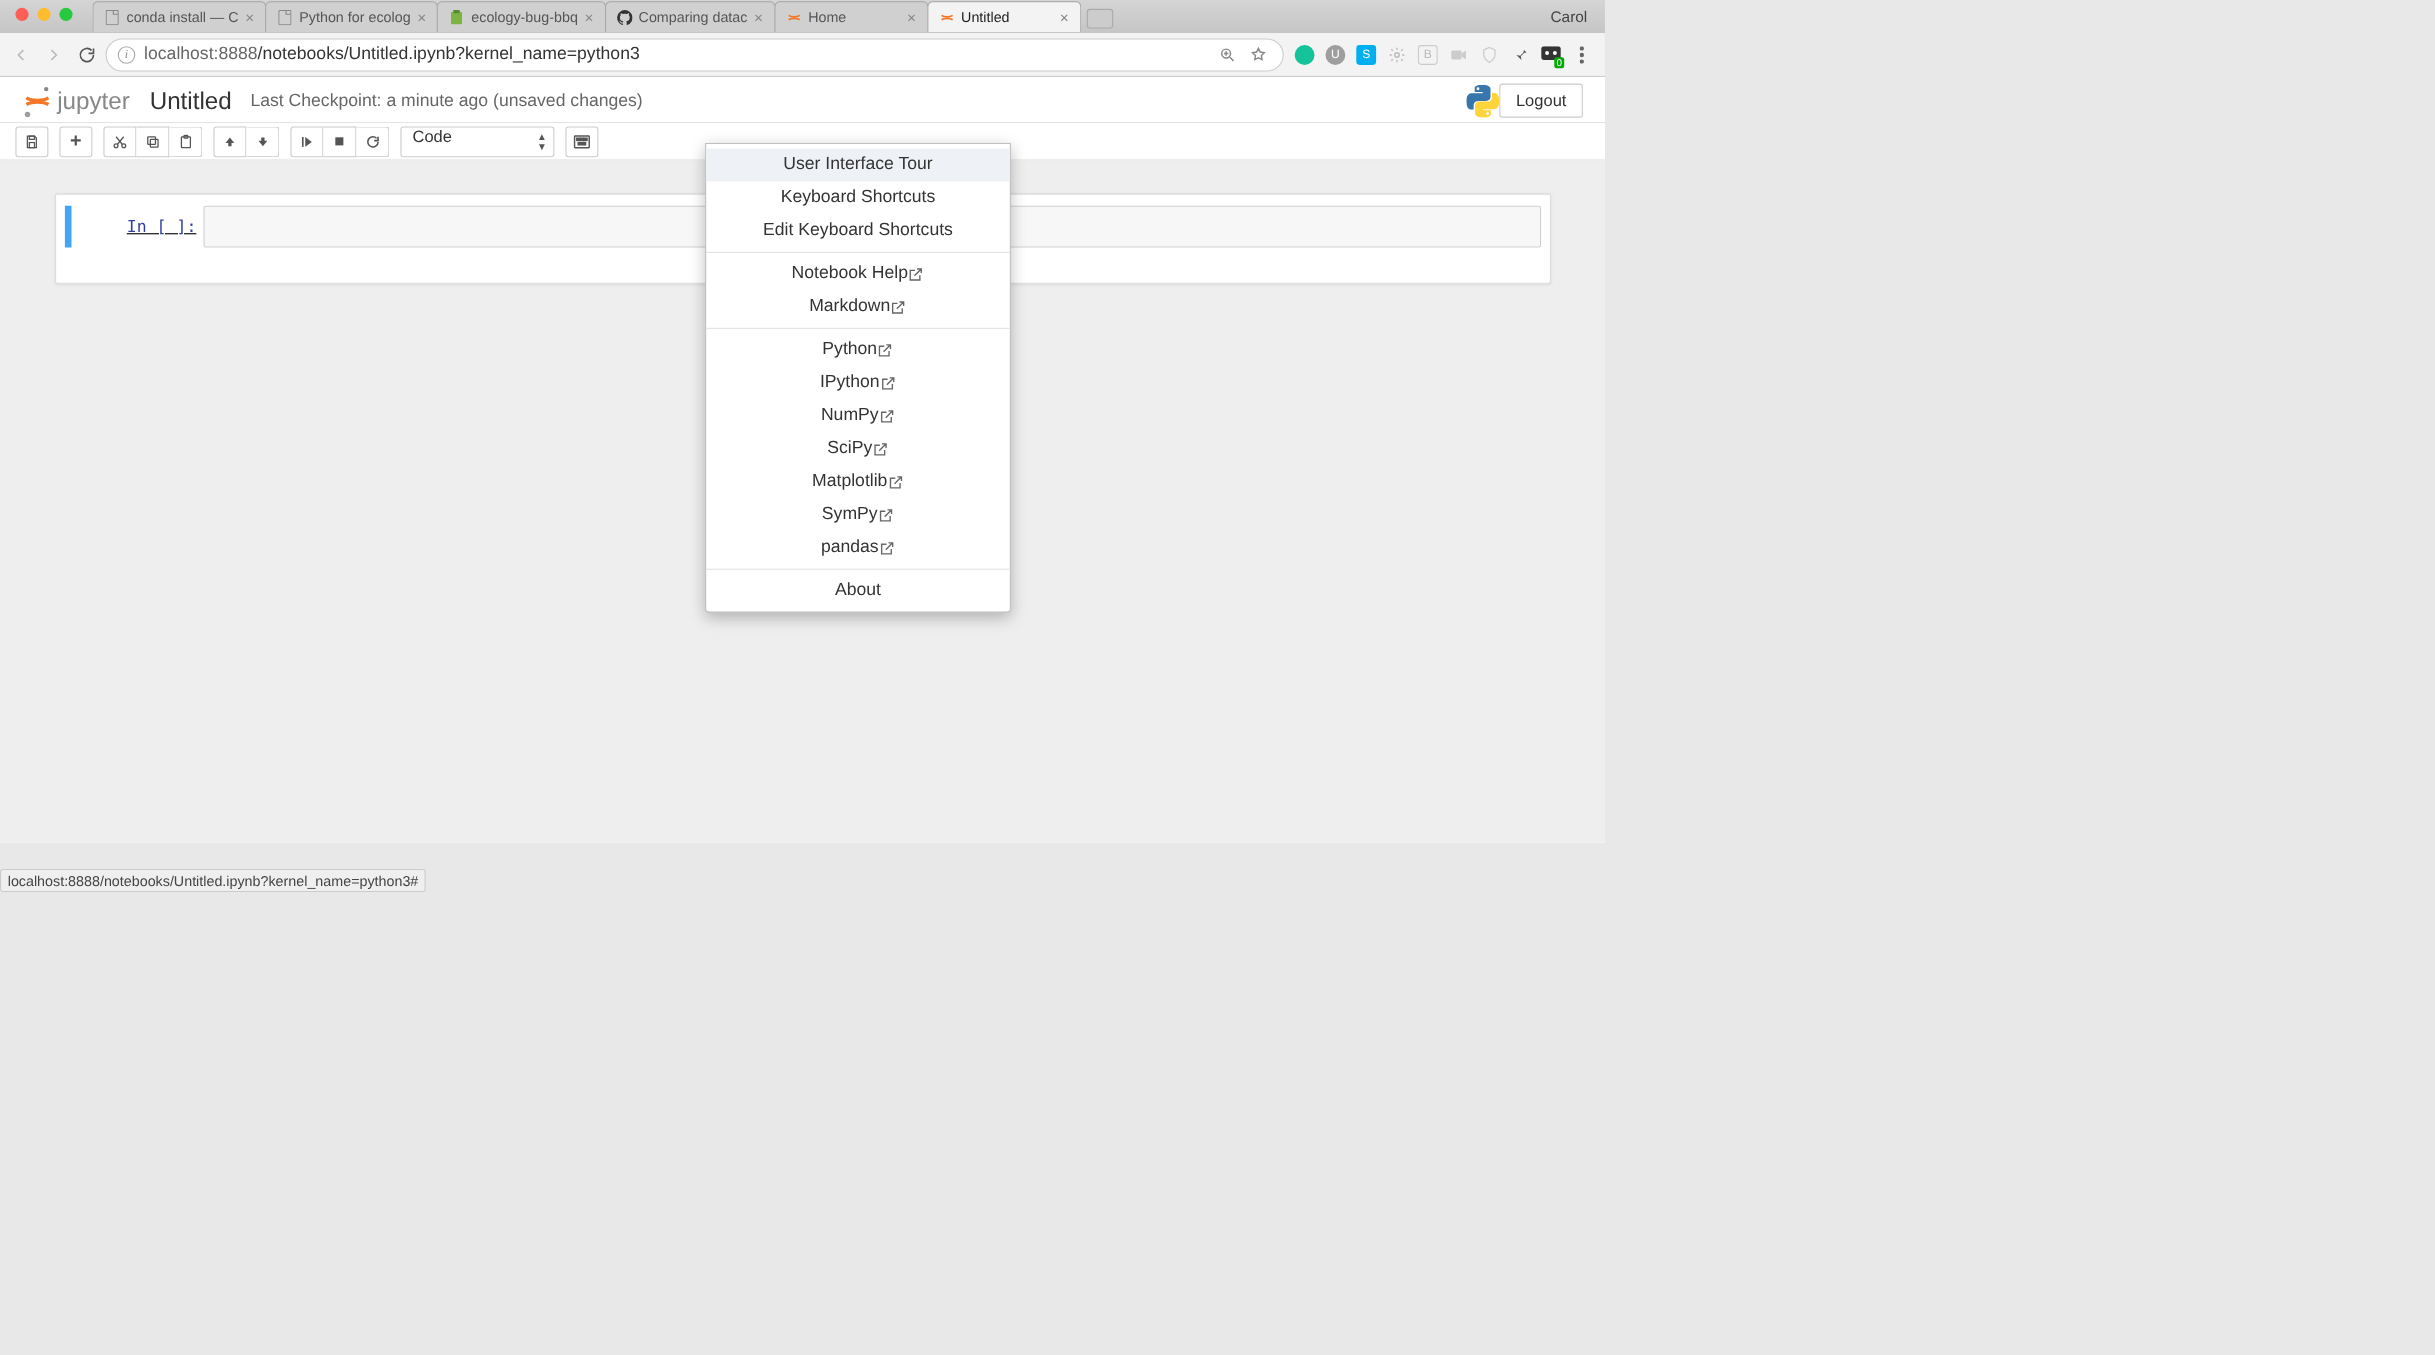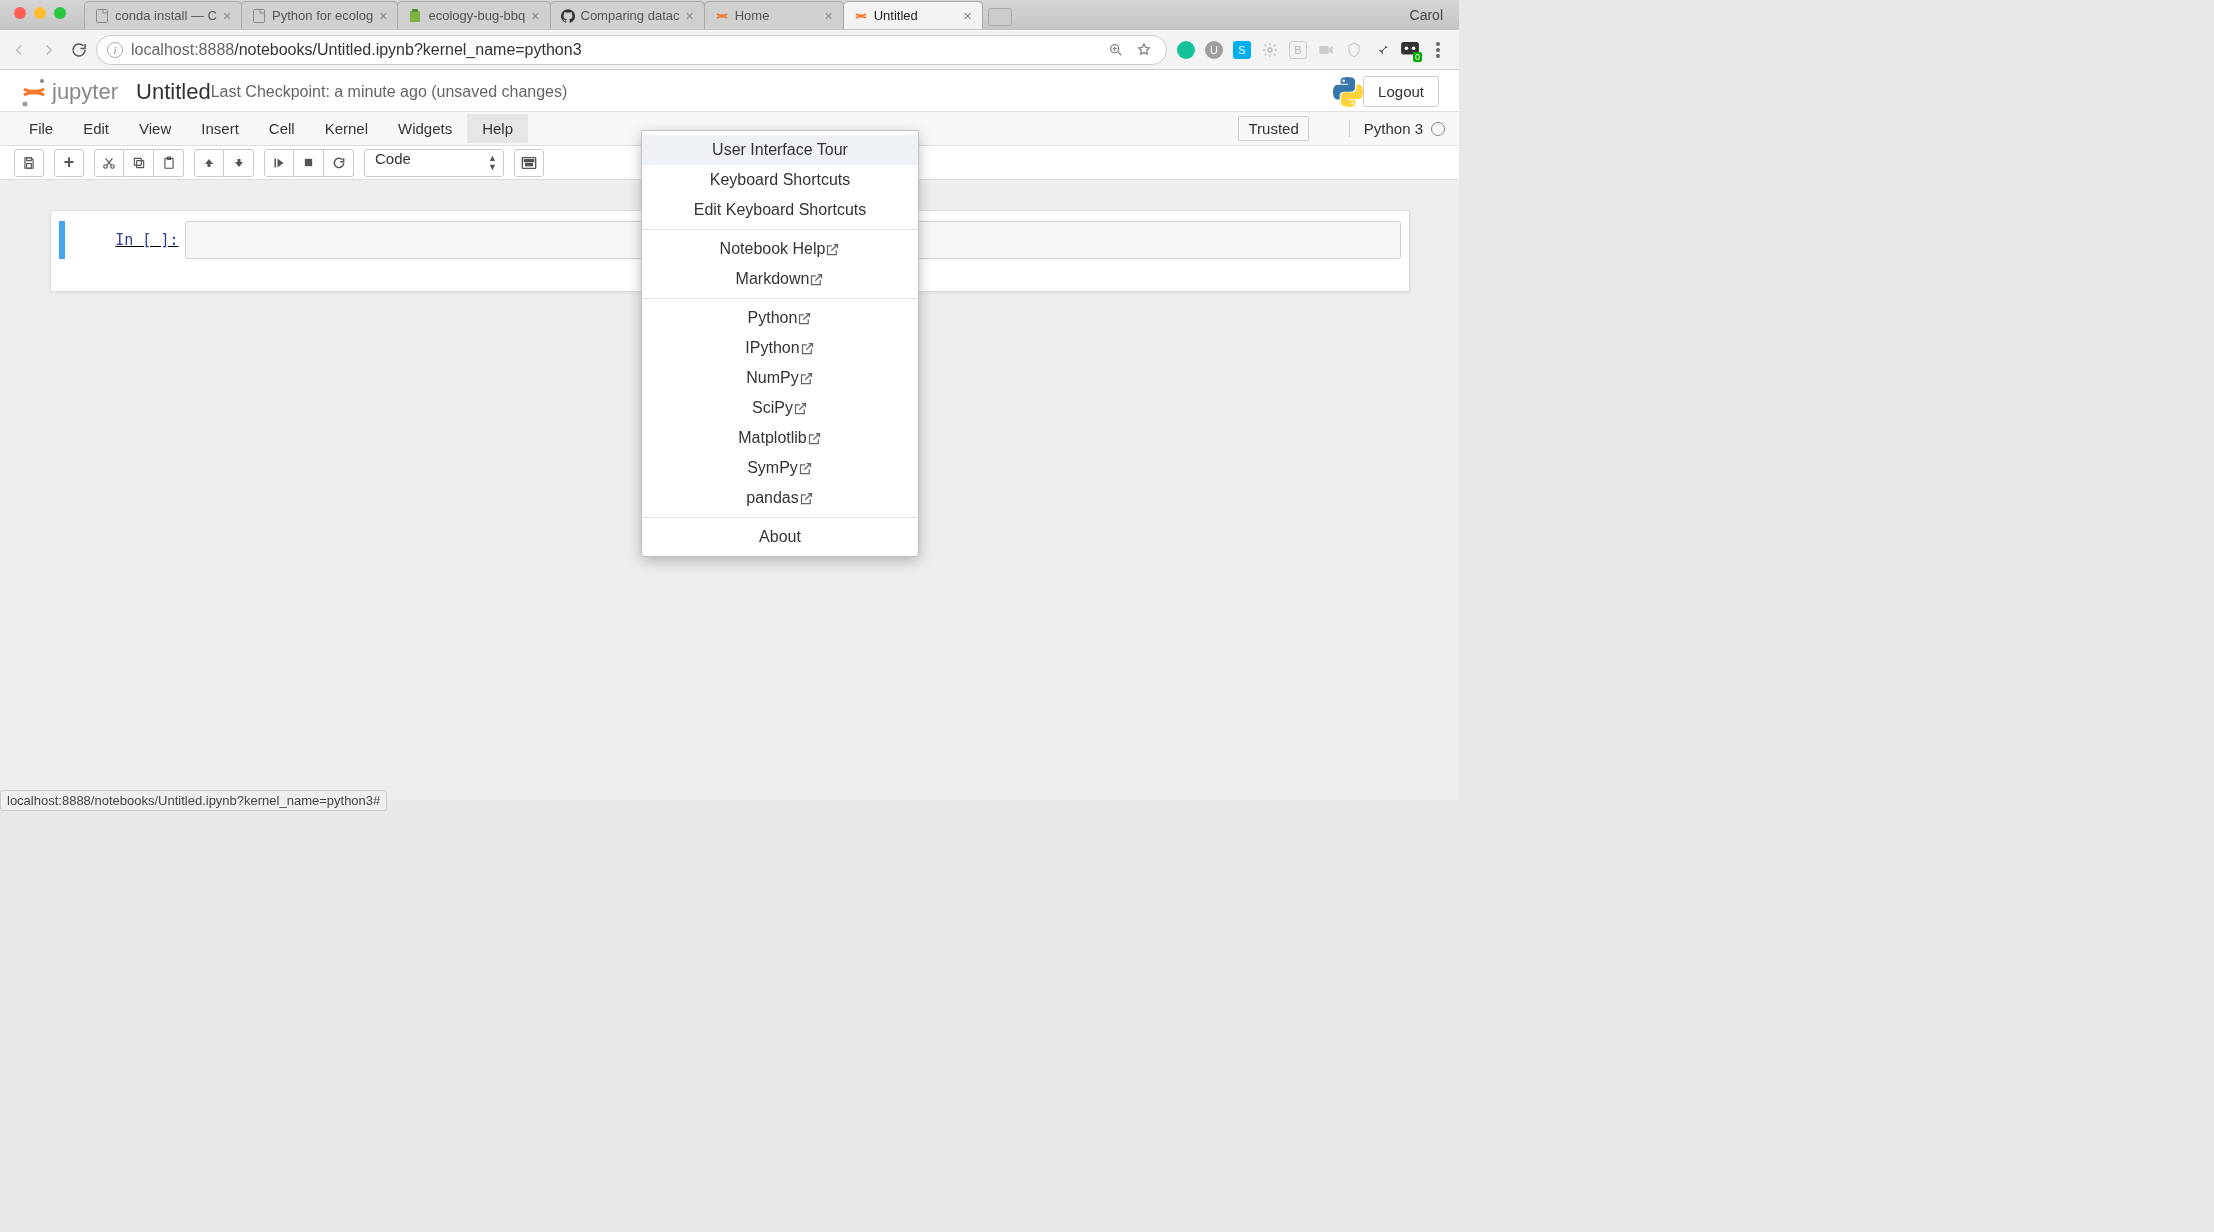--- a/index.html
+++ b/index.html
@@ -63,21 +63,21 @@
   .page-scroll::-webkit-scrollbar{width:15px;}
   .page-scroll::-webkit-scrollbar-thumb{background:#c0c0c0;border-radius:8px;}
   .page-scroll::-webkit-scrollbar-track{background:#eee;}
 
   .header {
     display:flex; align-items:center; padding:6px 20px 4px;
     background:#fff; border-bottom:1px solid #e0e0e0;
   }
   .jupyter-logo{display:flex;align-items:center;gap:4px;font-size:22px;color:#888;}
   .nb-name{font-size:22px;color:#333;margin-left:18px;}
-  .checkpoint{font-size:16px;color:#666;margin-left:0;}
+  .checkpoint{font-size:16px;color:#666;margin-left:17px;}
   .header-right{margin-left:auto;display:flex;align-items:center;}
   .logout-btn{border:1px solid #ccc;border-radius:3px;padding:6px 14px;font-size:15px;color:#333;background:#fff;cursor:pointer;}
 
   .menubar{
     display:flex;align-items:center;background:#f8f8f8;
     border-bottom:1px solid #ddd; height:34px; padding:0 14px;
   }
   .menu-item{padding:6px 15px;font-size:15px;color:#333;cursor:pointer;}
   .menu-item.open{background:#e6e6e6;}
   .menu-spacer{flex:1;}
@@ -317,36 +317,20 @@
       <span>
         <svg width="30" height="30" viewBox="0 0 256 255">
             <path d="M126 0c-65 0-61 28-61 28v29h62v9H41S0 62 0 128s36 64 36 64h21v-31s-1-36 35-36h62s34 1 34-33V34S193 0 126 0zM91 20a11 11 0 1 1 0 22 11 11 0 0 1 0-22z" fill="#3776ab"></path>
             <path d="M130 255c65 0 61-28 61-28v-29h-62v-9h86s41 4 41-62-36-64-36-64h-21v31s1 36-35 36H102s-34-1-34 33v56s-5 34 62 34zm35-20a11 11 0 1 1 0-22 11 11 0 0 1 0 22z" fill="#ffd43b"></path>
           </svg>
       </span>
       <button class="logout-btn">Logout</button>
     </div>
   </div>
 
-  <div class="menubar">
-    <div class="menu-item">File</div>
-    <div class="menu-item">Edit</div>
-    <div class="menu-item">View</div>
-    <div class="menu-item">Insert</div>
-    <div class="menu-item">Cell</div>
-    <div class="menu-item">Kernel</div>
-    <div class="menu-item">Widgets</div>
-    <div class="menu-item open">Help</div>
-    <div class="menu-spacer"></div>
-    <div class="trusted">Trusted</div>
-    <div class="kernel-name">
-      <span>Python 3</span>
-      <span class="kernel-ind"></span>
-    </div>
-  </div>
 
   <div class="toolbar">
     <div class="tb-group">
       <div class="tb-btn single">
         <svg width="14" height="14" viewBox="0 0 24 24" fill="none" stroke="#555" stroke-width="2">
             <path d="M5 3h11l3 3v15H5z"></path>
             <rect x="8" y="3" width="8" height="5"></rect>
             <rect x="8" y="13" width="8" height="8"></rect>
           </svg>
       </div>

